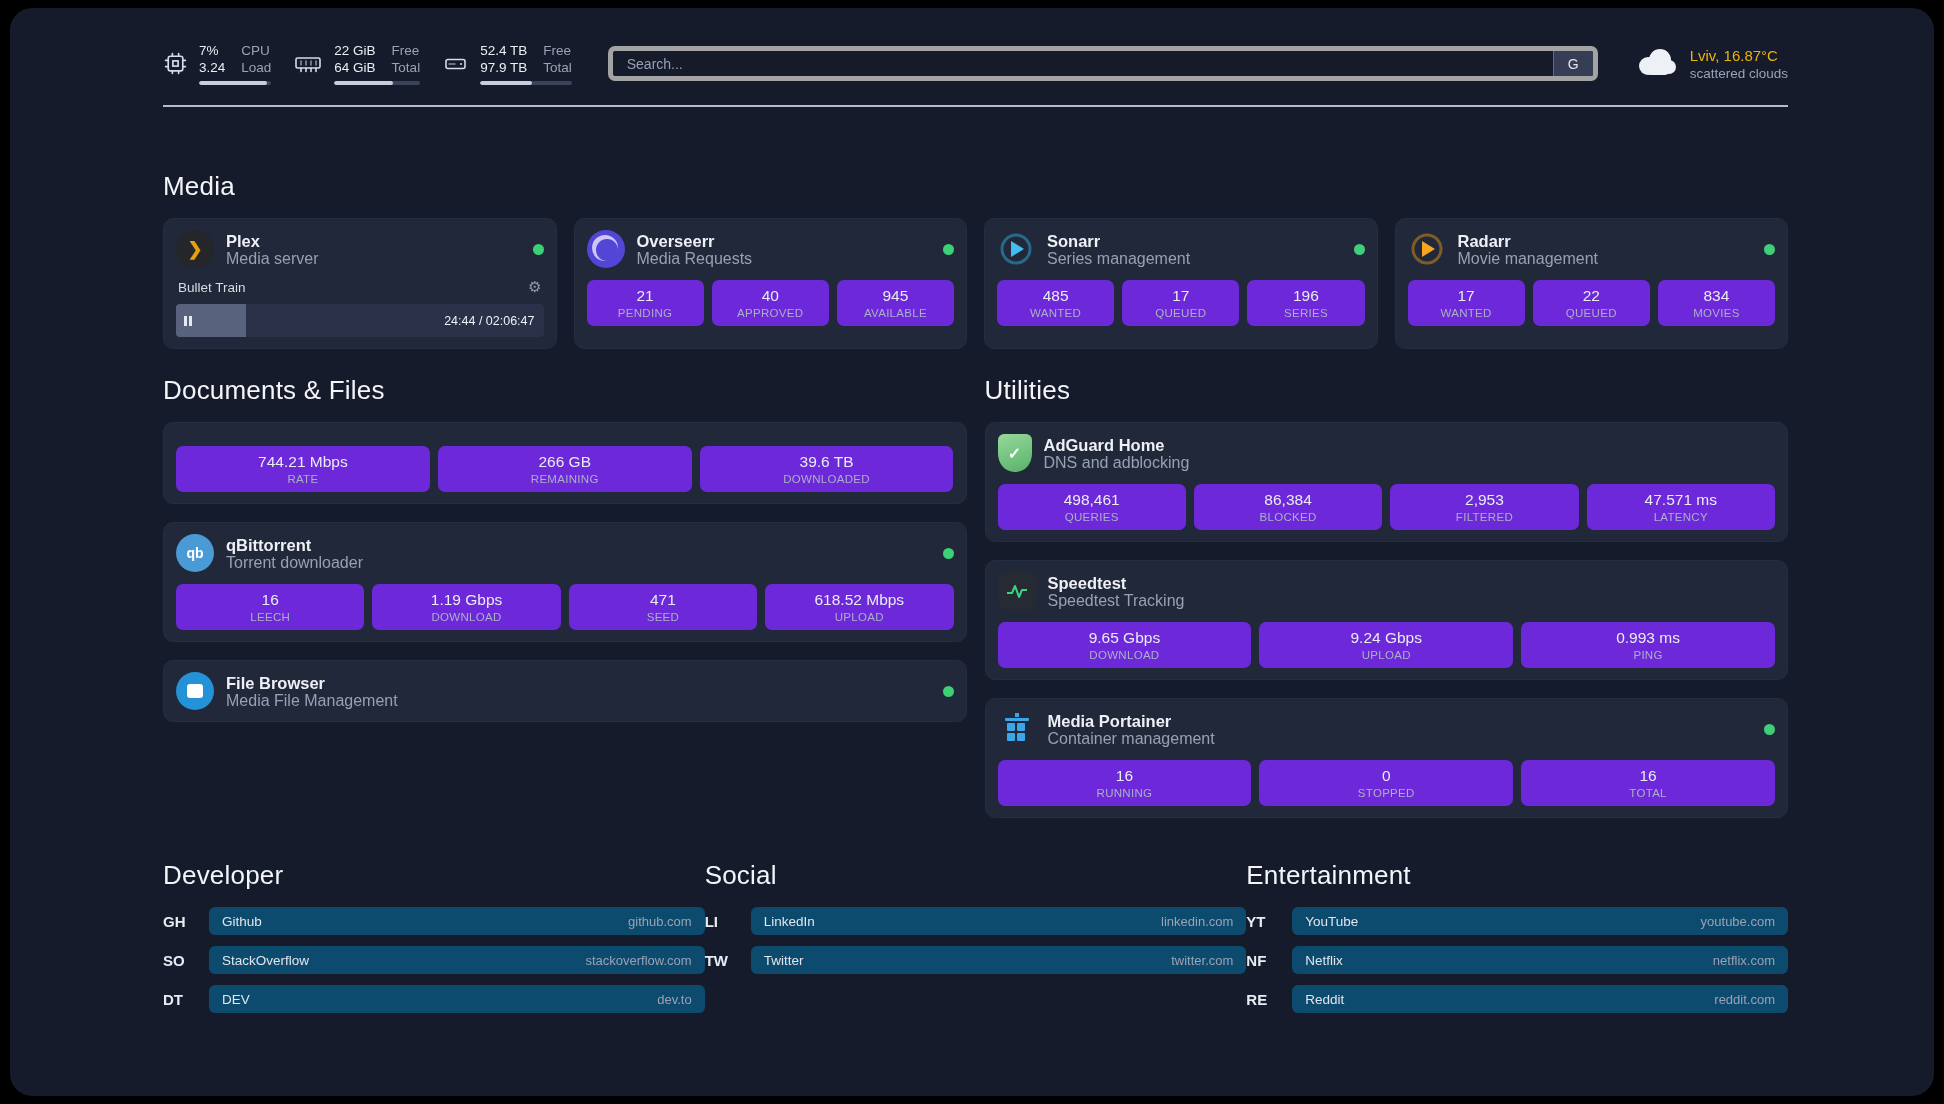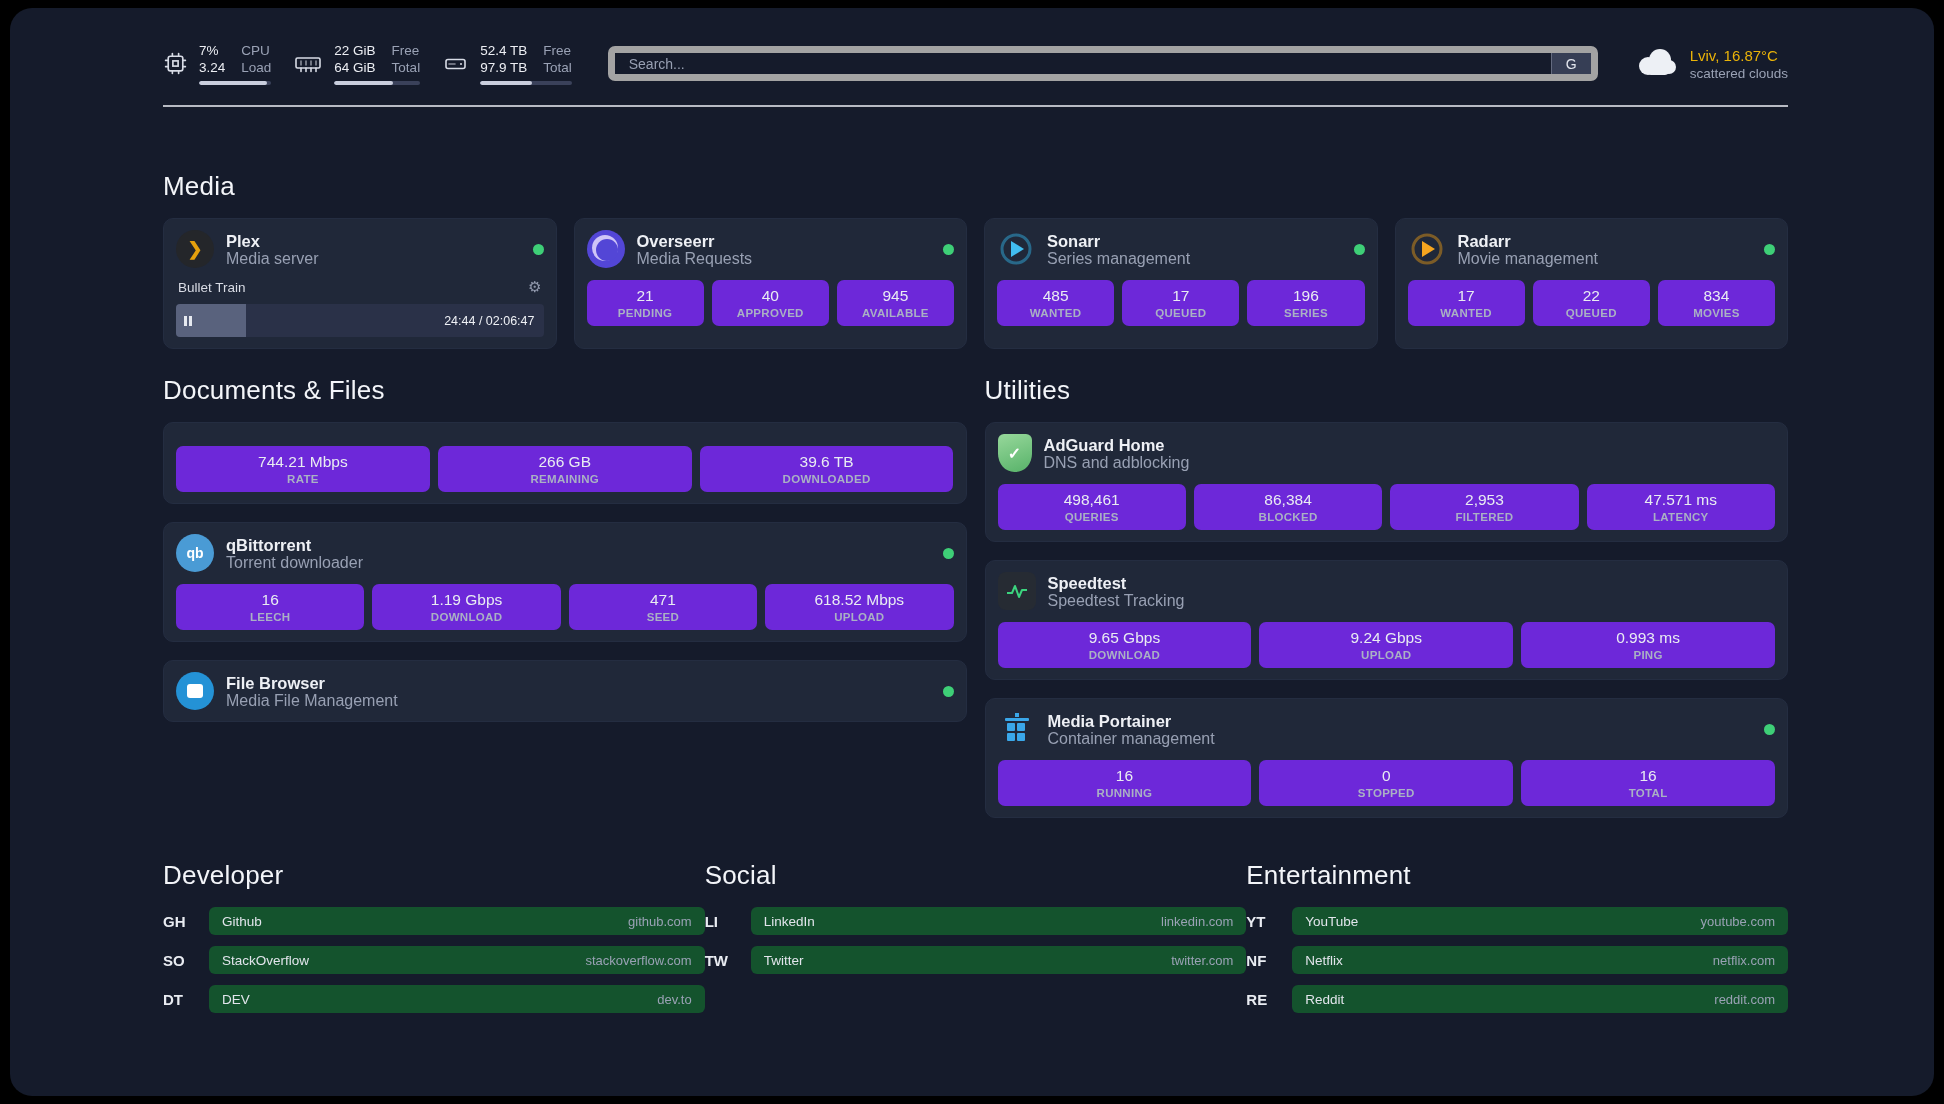--- a/index.html
+++ b/index.html
@@ -12,21 +12,21 @@
   .metric { display:flex; align-items:center; gap:11px; margin-right:22px; }
   .m-icon { display:flex; align-items:center; }
   .m-rows { display:flex; gap:16px; }
   .m-col { display:flex; flex-direction:column; font-size:13.5px; line-height:17px; }
   .m-col.vals { color:#eceef3; }
   .m-col.labs { color:#9aa2b5; }
   .m-bar { height:4px; background:#3a415a; border-radius:2px; margin-top:5px; overflow:hidden; }
   .m-bar i { display:block; height:100%; background:#c9cedd; border-radius:2px; }
 
   .searchwrap { flex:1; display:flex; align-items:stretch; margin:0 36px 0 14px; height:35px;
-                border:7px solid #a3a3a3; border-radius:7px; overflow:hidden; }
+                border:5px solid #a3a3a3; border-radius:7px; overflow:hidden; }
   .searchwrap input { flex:1; background:transparent; border:none; outline:none; color:#e8ebf1; font-size:14px; padding:0 14px; }
   .searchwrap input::placeholder { color:#98a0b3; }
   .search-engine { width:40px; background:#363e55; border:none; border-left:1px solid #646b80; color:#e3e6ee; font-size:14px; cursor:pointer; }
 
   .weather { display:flex; align-items:center; gap:12px; }
   .weather .loc { font-size:15px; color:#eab308; line-height:19px; }
   .weather .cond { font-size:13.5px; color:#9aa2b5; line-height:17px; }
 
   .divider { border:none; border-top:2px solid #d3d6de; opacity:.85; margin-top:20px; }
 
@@ -42,21 +42,21 @@
   .card { background:#202839; border-radius:10px; padding:11px 12px; border:1px solid #242d41; }
   .card-head { display:flex; align-items:center; gap:12px; }
   .titles .t { font-size:16.5px; font-weight:600; color:#eef0f5; line-height:20px; }
   .titles .s { font-size:16px; color:#98a0b3; line-height:16px; }
   .dot { width:11px; height:11px; border-radius:50%; background:#3ecf77; margin-left:auto; flex:none; }
 
   .stats { display:flex; gap:8px; margin-top:12px; }
   .stat { flex:1; background:#6d28d9; border-radius:7px; height:46px; display:flex; flex-direction:column;
           align-items:center; justify-content:center; gap:2px; }
   .stat b { font-weight:400; font-size:15.5px; color:#e9ecf2; }
-  .stat span { font-size:11.5px; font-weight:700; color:#aab1c4; letter-spacing:.3px; }
+  .stat span { font-size:11.5px; font-weight:400; color:#aab1c4; letter-spacing:.3px; }
 
   
   .now-playing { display:flex; align-items:center; justify-content:space-between; margin-top:10px;
                  font-size:13.5px; color:#d9dce5; padding:0 2px; }
   .gear { color:#8f97ab; font-size:15px; cursor:pointer; }
   .player-bar { margin-top:8px; height:33px; background:#2a3148; border-radius:4px; position:relative;
                 display:flex; align-items:center; overflow:hidden; }
   .player-fill { position:absolute; left:0; top:0; bottom:0; width:19%; background:#59627d; }
   .pause { position:relative; z-index:1; margin-left:8px; width:8px; height:10px;
            border-left:3px solid #e6e9f0; border-right:3px solid #e6e9f0; cursor:pointer; }
@@ -76,21 +76,21 @@
   .ic-adguard { width:34px; height:38px; border-radius:6px 6px 48% 48%;
                 background:linear-gradient(160deg,#97d89b,#57b269); color:#fff; font-size:16px; font-weight:700;
                 display:flex; align-items:center; justify-content:center; }
   .ic-speedtest { background:#262b33; border-radius:8px; }
 
   
   .cols3 { display:grid; grid-template-columns:repeat(3,1fr); gap:0; margin-top:42px; padding-bottom:40px; align-items:start; }
   .bm h2 { margin-bottom:16px; }
   .bm-row { display:flex; align-items:center; margin-bottom:11px; cursor:pointer; }
   .bm-abbr { width:46px; font-size:15px; font-weight:600; color:#e9ecf2; }
-  .bm-pill { flex:1; height:28px; background:#14532d; border-radius:6px; display:flex; align-items:center;
+  .bm-pill { flex:1; height:28px; background:#0c4a6e; border-radius:6px; display:flex; align-items:center;
              justify-content:space-between; padding:5px 13px; }
   .bm-name { font-size:13.5px; color:#e2e5ec; }
   .bm-url { font-size:13px; color:#9aa2b5; }
 </style>
 </head>
 <body>
 
 <div class="screen">
   <div class="container">
 

